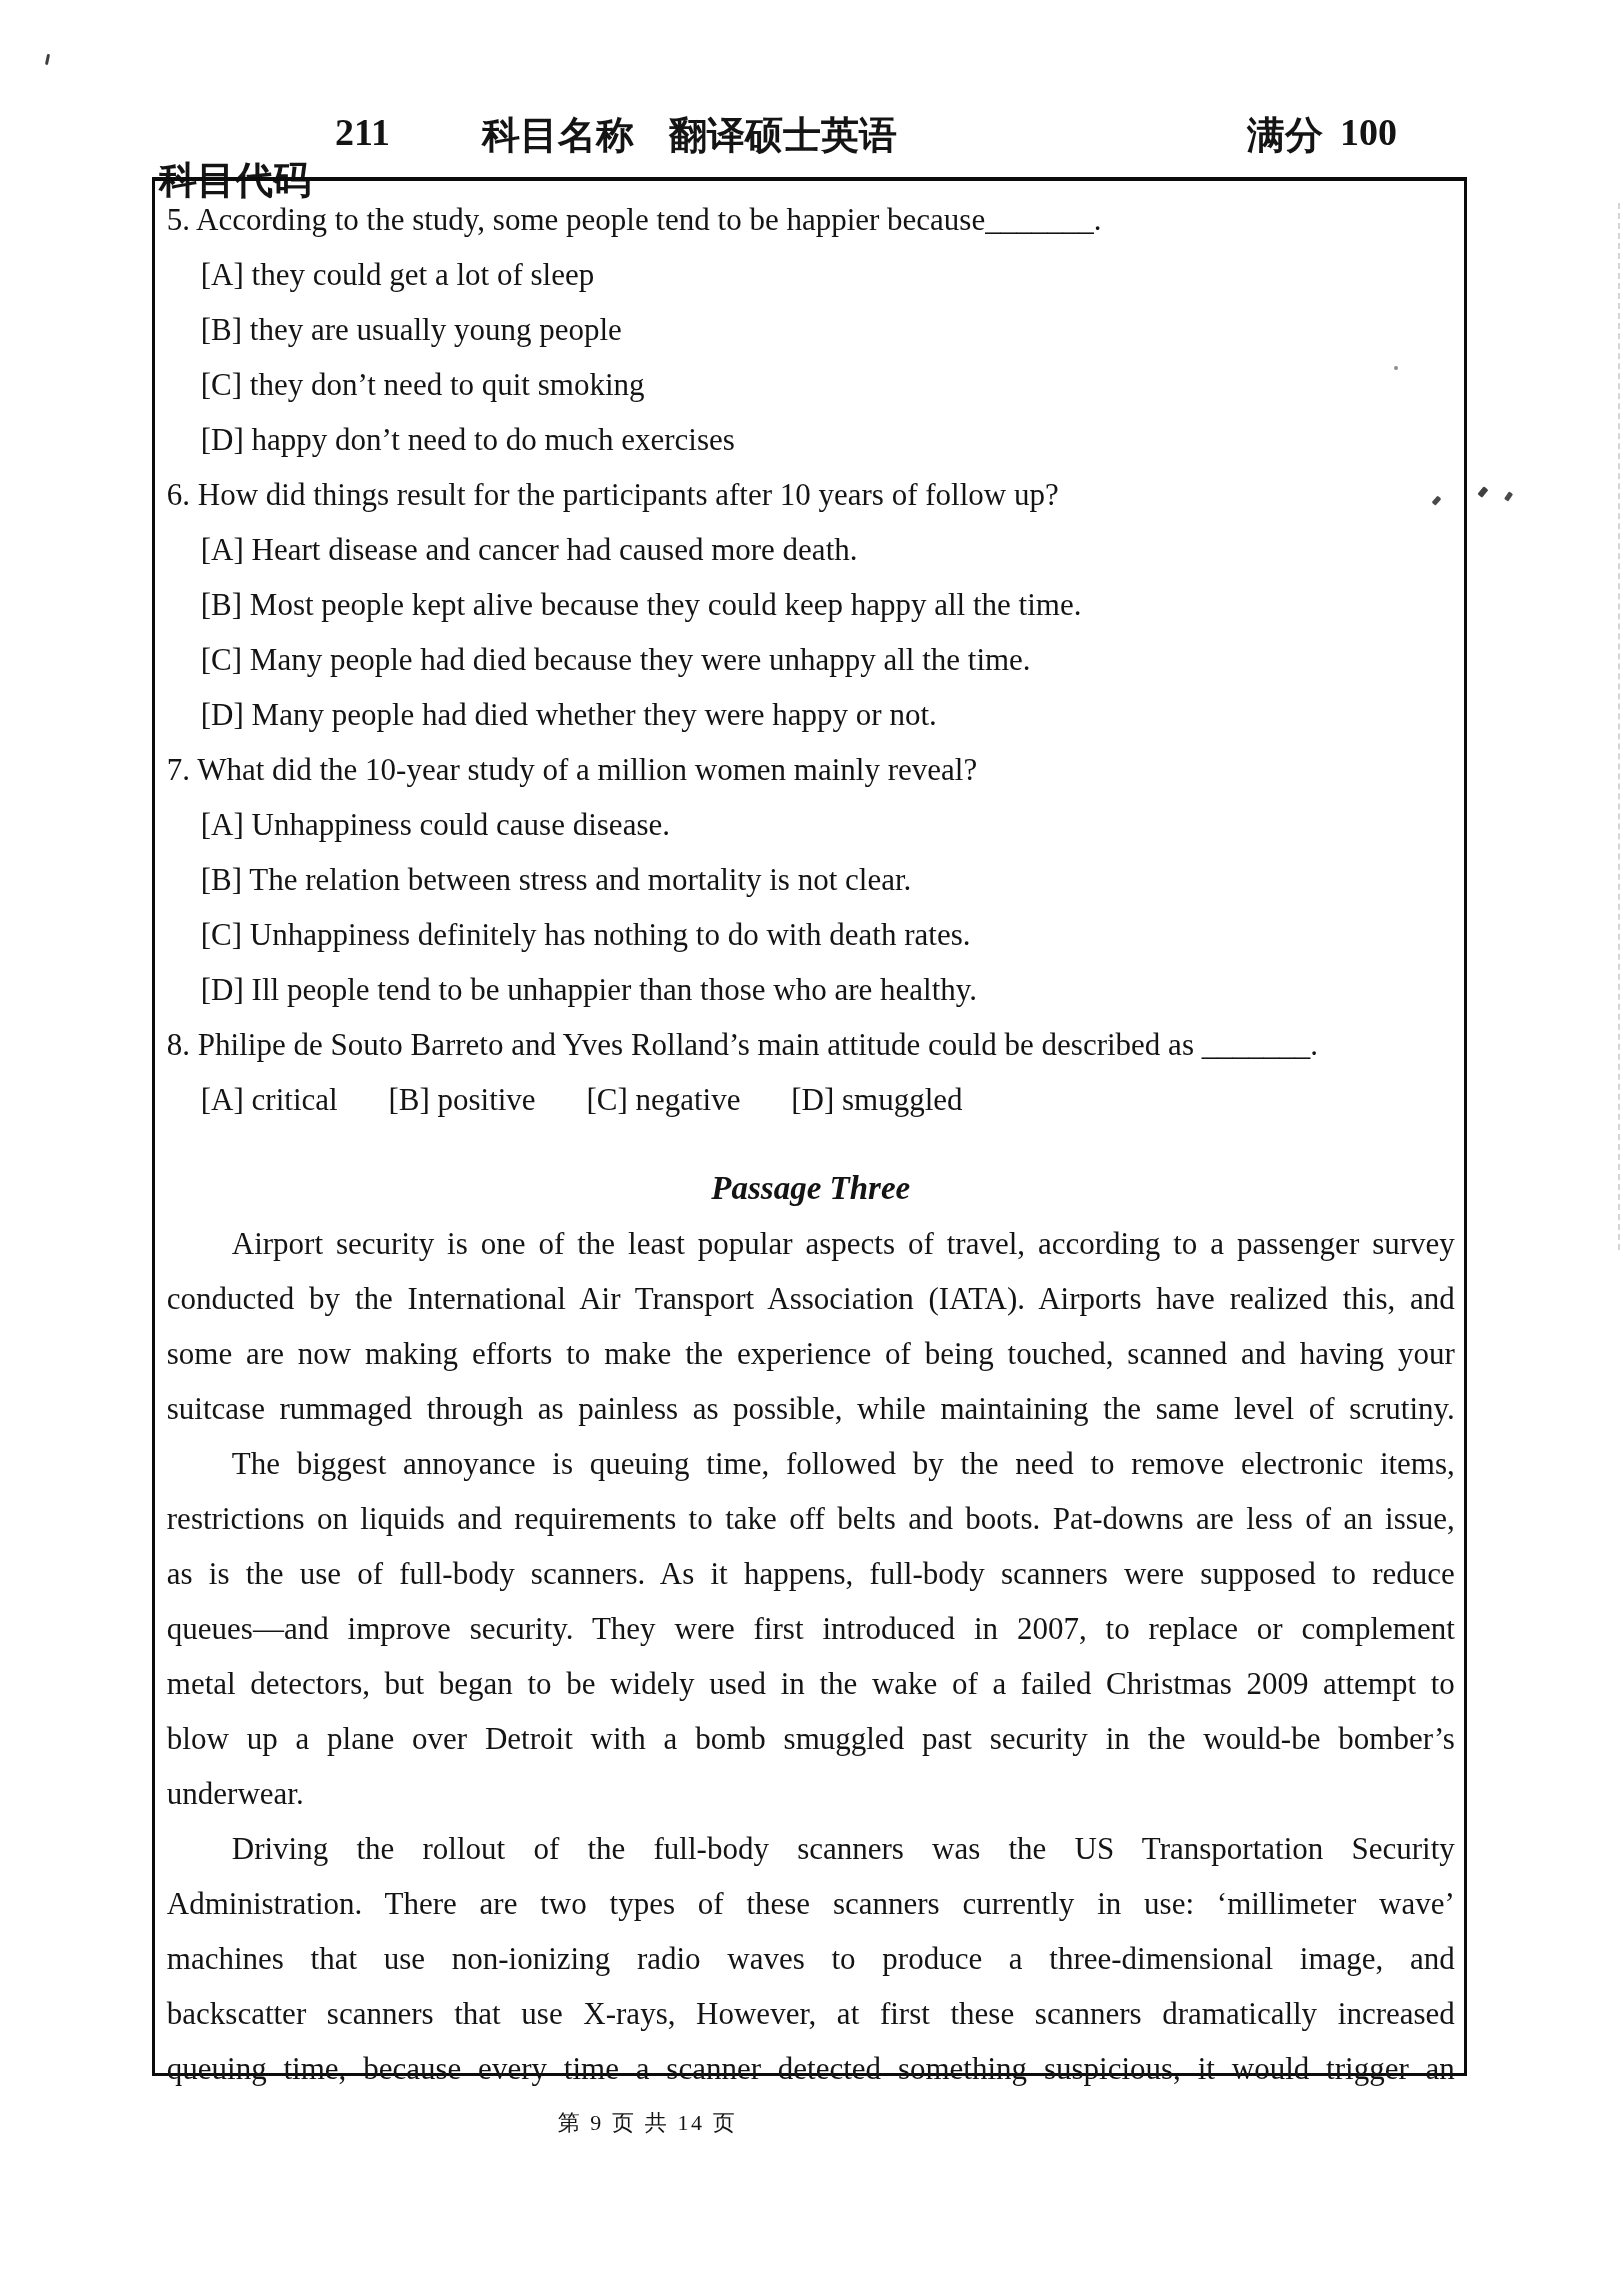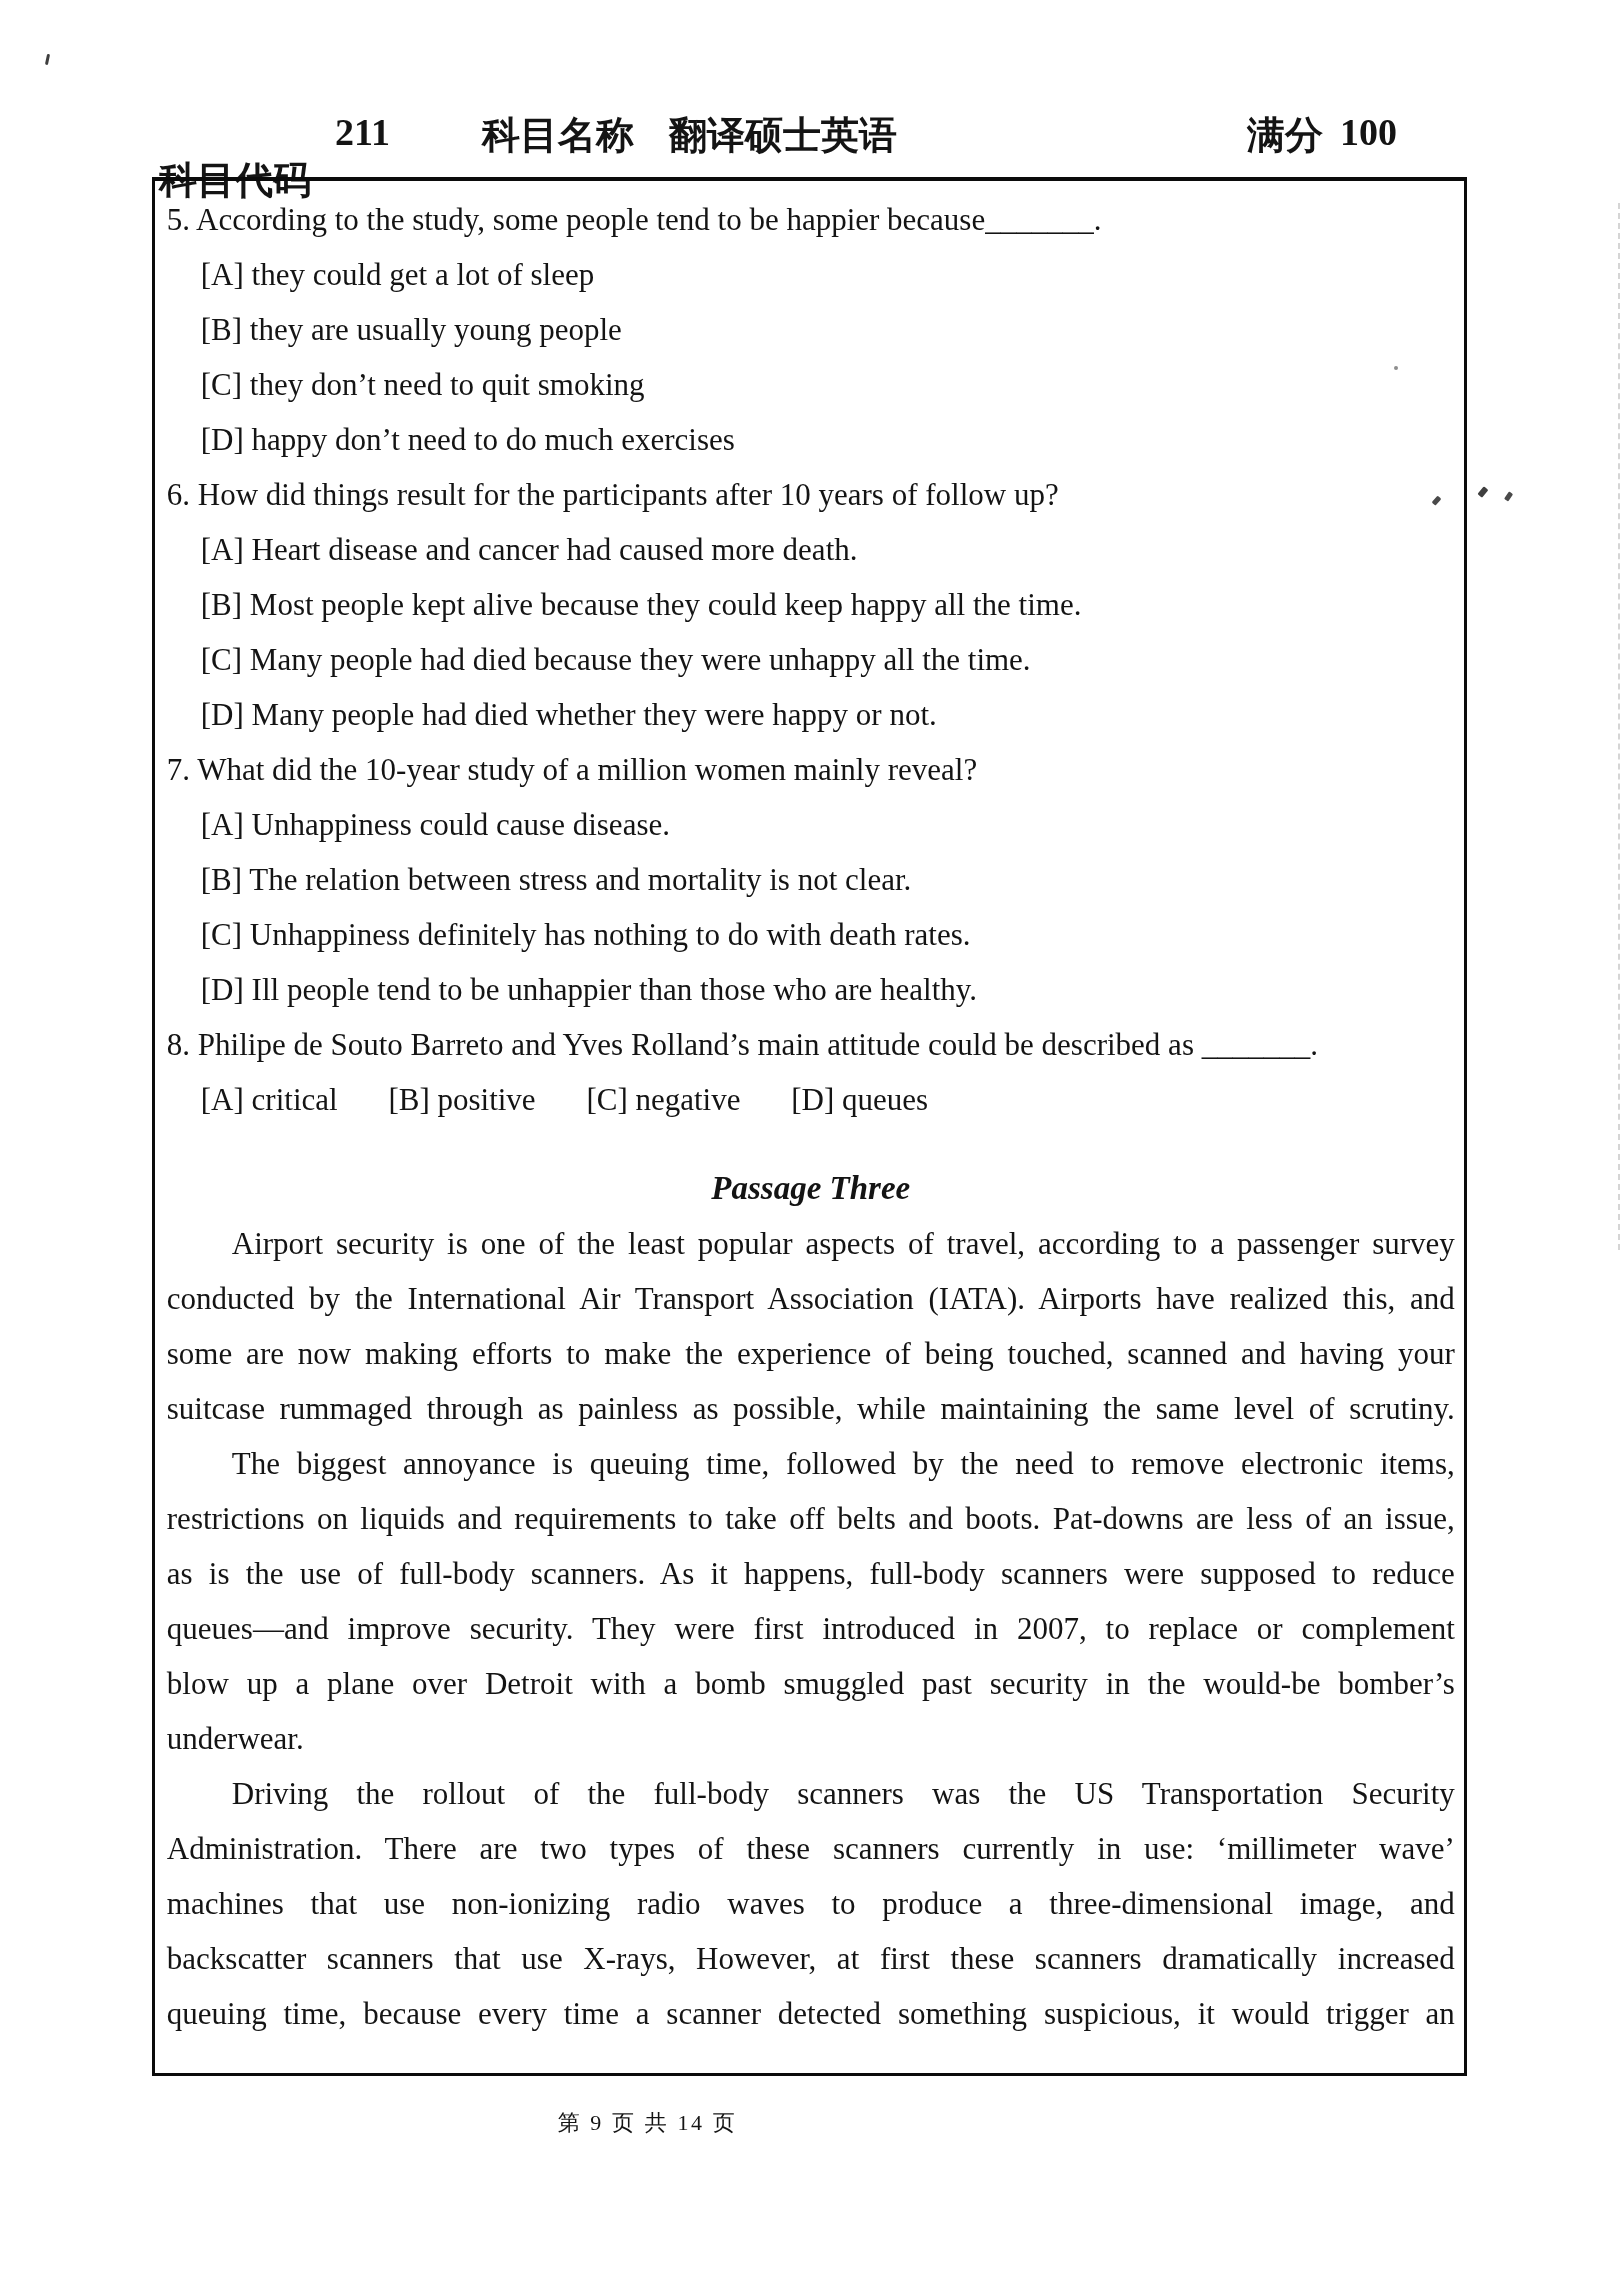--- a/index.html
+++ b/index.html
@@ -77,37 +77,38 @@
   <div class="opt">[A] Unhappiness could cause disease.</div>
   <div class="opt">[B] The relation between stress and mortality is not clear.</div>
   <div class="opt">[C] Unhappiness definitely has nothing to do with death rates.</div>
   <div class="opt">[D] Ill people tend to be unhappier than those who are healthy.</div>
 
   <div class="q">8. Philipe de Souto Barreto and Yves Rolland’s main attitude could be described as _______.</div>
   <div class="opt-row">
     <span>[A] critical</span>
     <span>[B] positive</span>
     <span>[C] negative</span>
-    <span>[D] queues</span>
+    <span>[D] smuggled</span>
   </div>
 
   <div class="passage-title">Passage Three</div>
 
   <div class="para">
     <div class="pline first">Airport security is one of the least popular aspects of travel, according to a passenger survey</div>
     <div class="pline">conducted by the International Air Transport Association (IATA). Airports have realized this, and</div>
     <div class="pline">some are now making efforts to make the experience of being touched, scanned and having your</div>
     <div class="pline">suitcase rummaged through as painless as possible, while maintaining the same level of scrutiny.</div>
   </div>
 
   <div class="para">
     <div class="pline first">The biggest annoyance is queuing time, followed by the need to remove electronic items,</div>
     <div class="pline">restrictions on liquids and requirements to take off belts and boots. Pat-downs are less of an issue,</div>
     <div class="pline">as is the use of full-body scanners. As it happens, full-body scanners were supposed to reduce</div>
     <div class="pline">queues—and improve security. They were first introduced in 2007, to replace or complement</div>
+    <div class="pline">metal detectors, but began to be widely used in the wake of a failed Christmas 2009 attempt to</div>
     <div class="pline">blow up a plane over Detroit with a bomb smuggled past security in the would-be bomber’s</div>
     <div class="pline end">underwear.</div>
   </div>
 
   <div class="para">
     <div class="pline first">Driving the rollout of the full-body scanners was the US Transportation Security</div>
     <div class="pline">Administration. There are two types of these scanners currently in use: ‘millimeter wave’</div>
     <div class="pline">machines that use non-ionizing radio waves to produce a three-dimensional image, and</div>
     <div class="pline">backscatter scanners that use X-rays, However, at first these scanners dramatically increased</div>
     <div class="pline">queuing time, because every time a scanner detected something suspicious, it would trigger an</div>

